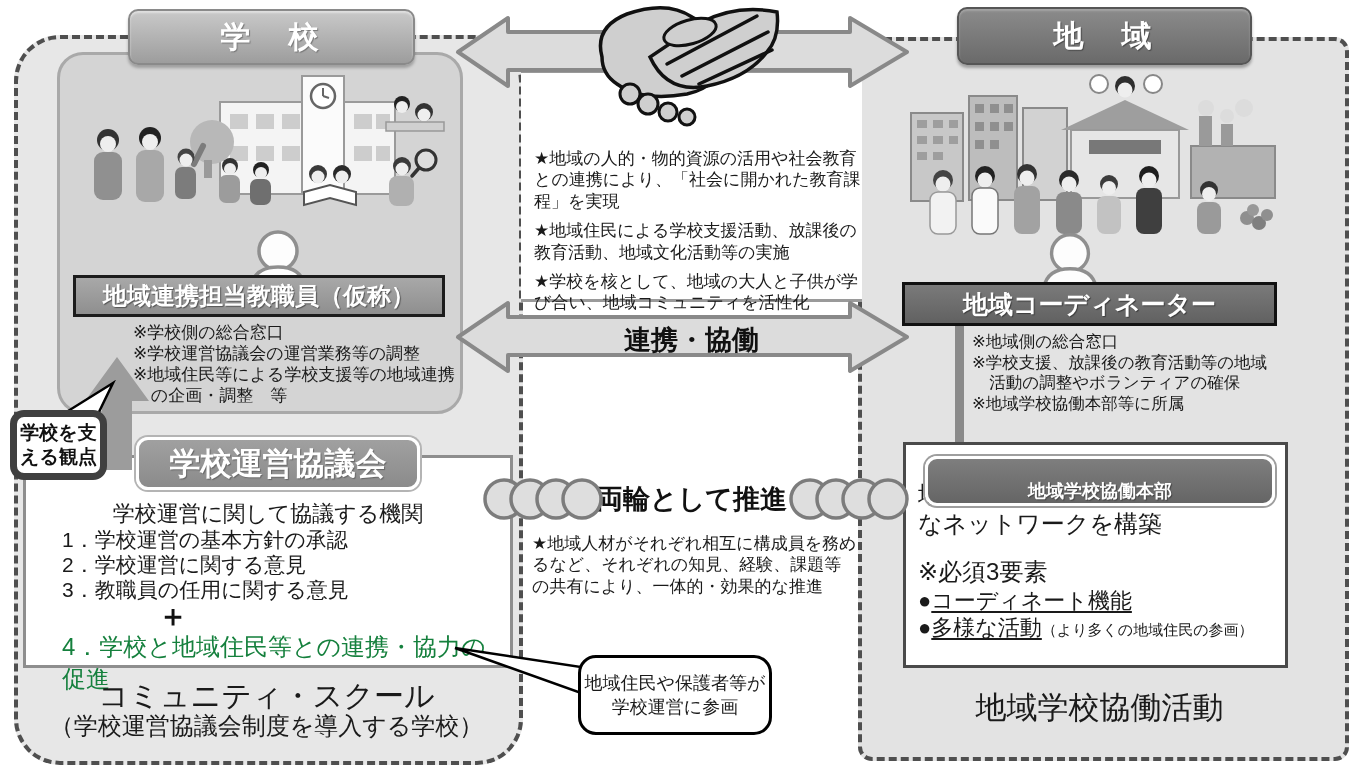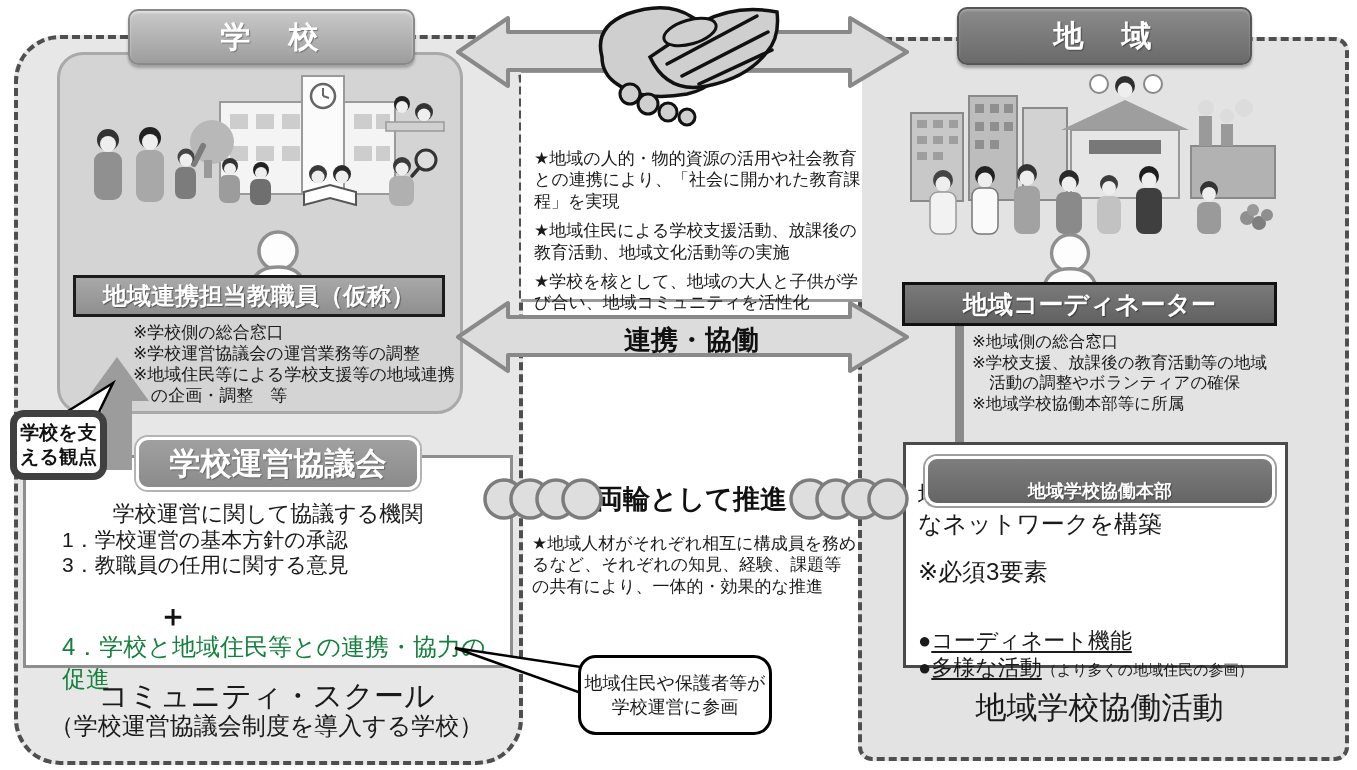--- a/index.html
+++ b/index.html
@@ -149,21 +149,21 @@
   }
   .hq-header{
     left:925px;top:420px;width:350px;height:50px;z-index:5;box-sizing:border-box;
     background:linear-gradient(#7e7e7e,#656565);border:3px solid #fff;border-radius:12px;
     box-shadow:0 0 0 2px #9e9e9e;
     display:flex;align-items:flex-end;justify-content:center;
     color:#fff;font-weight:bold;font-size:18px;text-shadow:1px 1px 1px #444;margin-top:36px;
   }
   .hq-desc{left:918px;top:480px;width:356px;z-index:4;font-size:24px;line-height:1.22;color:#1a1a1a;}
   .hq-required{left:918px;top:556px;width:356px;z-index:4;font-size:24px;color:#1a1a1a;}
-  .hq-elements{left:918px;top:588px;width:360px;z-index:4;font-size:22px;line-height:1.22;color:#1a1a1a;margin-top:40px;}
+  .hq-elements{left:918px;top:588px;width:360px;z-index:4;font-size:22px;line-height:1.22;color:#1a1a1a;}
   .hq-elements .row{white-space:nowrap;}
   .u{text-decoration:underline;text-underline-offset:3px;}
   .small-note{font-size:15px;}
 
   .hq-footer{left:858px;top:687px;width:483px;z-index:3;text-align:center;font-size:31px;color:#1a1a1a;}
 
   svg{display:block;}
 </style>
 </head>
 <body>
@@ -379,20 +379,21 @@
     <span>える観点</span>
   </div>
 
   <div class="abs council-box"></div>
   <div class="abs council-header">
     <span>学校運営協議会</span>
   </div>
   <div class="abs council-subtitle">学校運営に関して協議する機関</div>
   <div class="abs council-items">
     <div>1．学校運営の基本方針の承認</div>
+    <div>2．学校運営に関する意見</div>
     <div>3．教職員の任用に関する意見</div>
   </div>
   <div class="abs council-plus">＋</div>
   <div class="abs council-item4">4．学校と地域住民等との連携・協力の促進</div>
 
   <div class="abs cs-title">コミュニティ・スクール</div>
   <div class="abs cs-subtitle">（学校運営協議会制度を導入する学校）</div>
 
   <svg class="abs person-icon person-right" viewBox="0 0 66 56">
     <circle cx="33" cy="21" r="19" fill="#fdfdfd" stroke="#8f8f8f" stroke-width="3.5"></circle>

